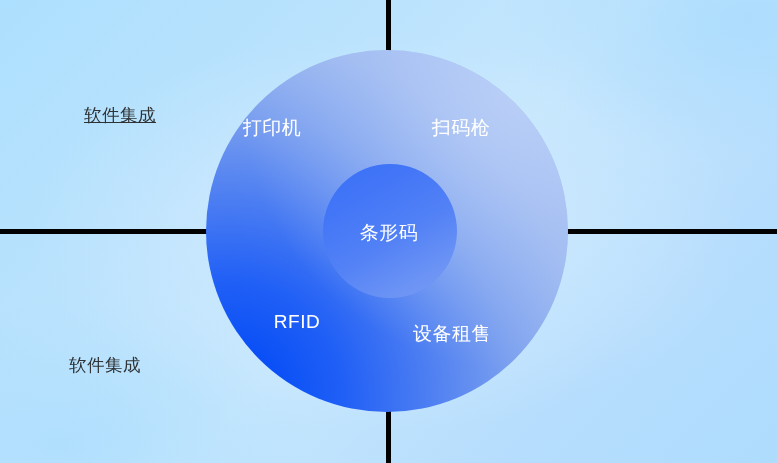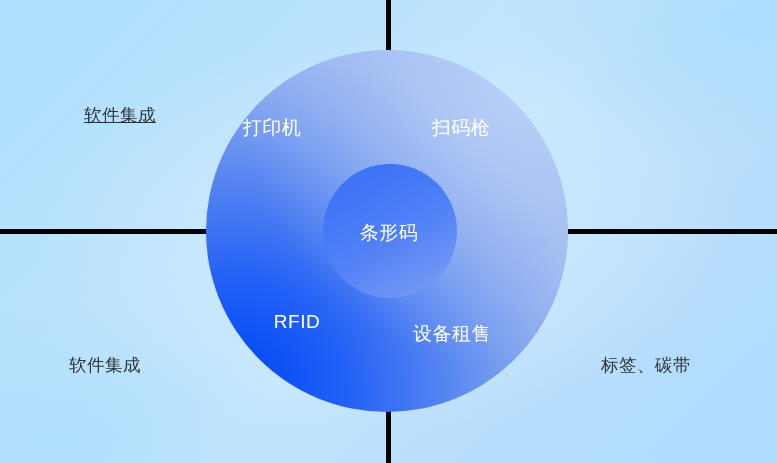--- a/index.html
+++ b/index.html
@@ -142,15 +142,14 @@
 
   <div class="label label-inner lab-rental">设备租售</div>
 
   <div class="label label-center lab-barcode">条形码</div>
 
   <div class="label label-outer lab-software">软件集成</div>
 
 
   <div class="label label-outer lab-devint">软件集成</div>
 
-  <div class="label label-outer lab-labels">标签、碳带</div>
 
 </div>
 
 </body></html>

